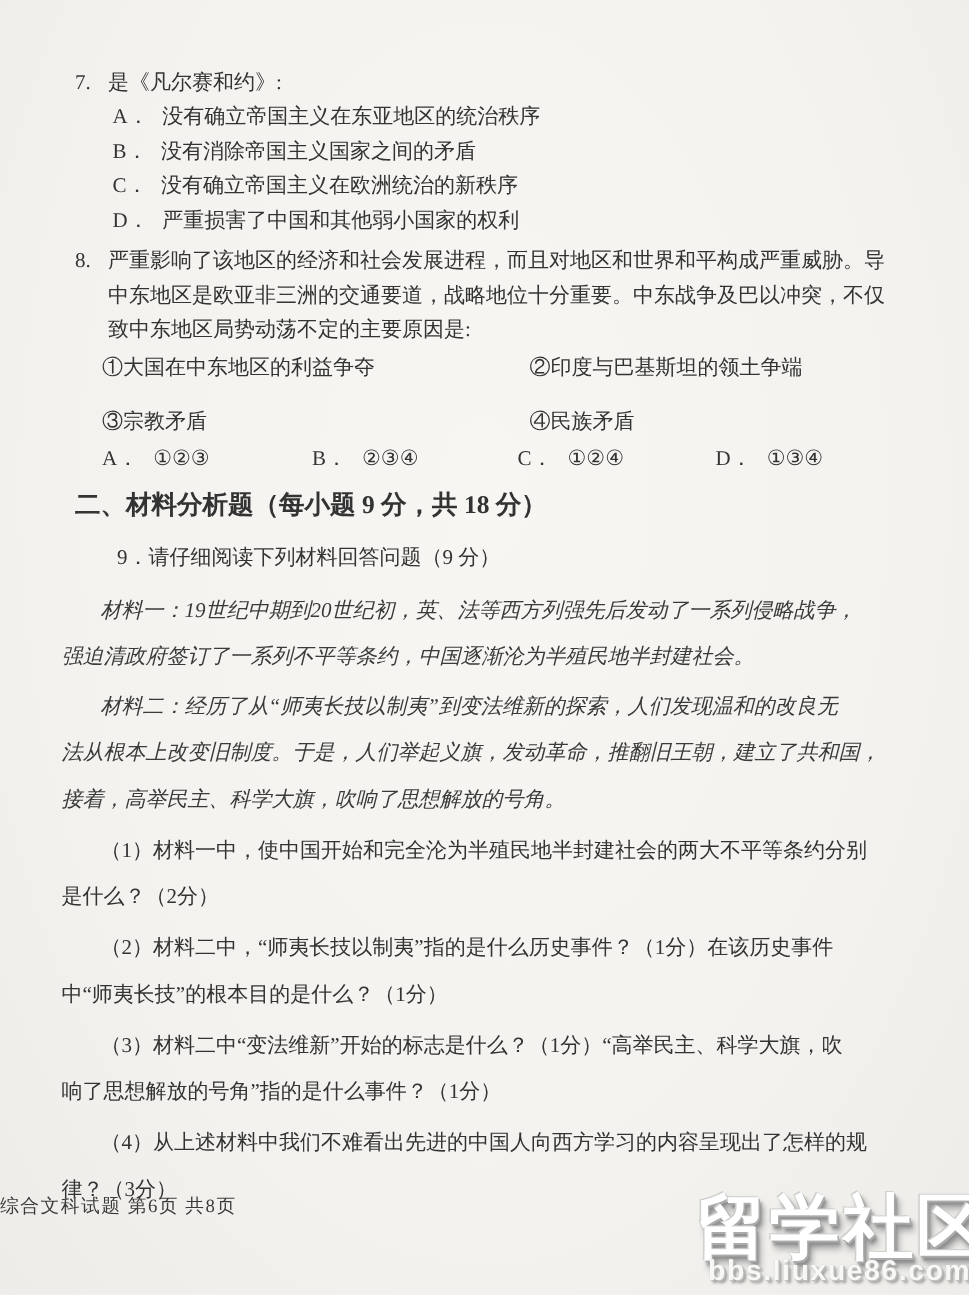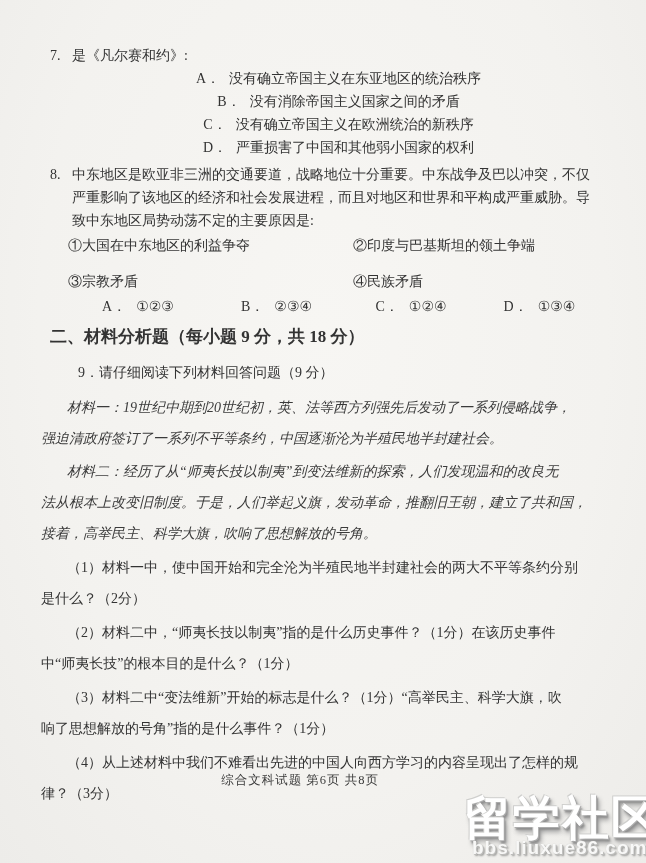--- a/index.html
+++ b/index.html
@@ -16,21 +16,21 @@
     background: radial-gradient(ellipse at 50% 38%, #f7f6f3 0%, #f3f2ef 62%, #edecE9 100%);
   }
   .content { position: relative; padding: 44px 44px 0 41px; font-size: 14px; }
   .line { white-space: nowrap; }
 
   
   .part1 { margin-left: 9px; line-height: 23px; }
   .q-stem { position: relative; padding-left: 22px; }
   .q-num { position: absolute; left: 0; top: 0; }
   .options { padding-left: 25px; }
-  .option { white-space: nowrap; text-align: center; }
+  .option { white-space: nowrap; }
   .opt-label { margin-right: 9px; }
   .q8 { margin-top: 4px; }
   .sub-items {
     display: grid; grid-template-columns: 272px 1fr;
     padding-left: 18px; margin-top: 2px; row-gap: 3px; white-space: nowrap; gap: 13px;
   }
   .abcd {
     display: grid; grid-template-columns: 140px 137px 132px auto;
     padding-left: 18px; margin-top: 2px; white-space: nowrap;
   }
@@ -39,22 +39,22 @@
   
   .section-title { margin-left: 9px; margin-top: 8px; font-weight: bold; font-size: 17px; line-height: 21px; white-space: nowrap; }
   .q9-intro { margin-left: 37px; margin-top: 14px; line-height: 23px; white-space: nowrap; }
   .material { margin-top: 8px; line-height: 31px; font-style: italic; color: #3a3a3a; }
   .material.m2 { margin-top: 2px; }
   .material .first, .subq .first { padding-left: 26px; }
   .subq { margin-top: 3px; line-height: 31px; }
 
   
   .footer {
-    position: absolute; top: 772px; left: 0; width: 600px;
-    text-align: center; font-size: 12.5px; color: #3b3b3b; letter-spacing: 1px;
+    position: absolute; top: 796px; left: 0; width: 600px;
+    font-size: 12.5px; color: #3b3b3b; letter-spacing: 1px;
   }
   .watermark {
     position: absolute; right: -14px; bottom: 4px; z-index: 5;
     font-family: "Liberation Sans", "DejaVu Sans", sans-serif; text-align: left;
   }
   .wm-brand {
     font-size: 47px; font-weight: 900; letter-spacing: 2px; color: #ffffff;
     text-shadow: -1px -1px 0 #cfcfcd, 1px 1px 0 #ababab,
                  2px 3px 2px #8f8f8f, 3px 5px 5px #9b9b9b, 0 0 1px #bdbdbd;
   }
@@ -81,22 +81,22 @@
           <div class="option"><span class="opt-label">A．</span><span class="opt-text">没有确立帝国主义在东亚地区的统治秩序</span></div>
           <div class="option"><span class="opt-label">B．</span><span class="opt-text">没有消除帝国主义国家之间的矛盾</span></div>
           <div class="option"><span class="opt-label">C．</span><span class="opt-text">没有确立帝国主义在欧洲统治的新秩序</span></div>
           <div class="option"><span class="opt-label">D．</span><span class="opt-text">严重损害了中国和其他弱小国家的权利</span></div>
         </div>
       </div>
 
       <div class="q8">
         <div class="q-stem">
           <span class="q-num">8.</span>
+          <div class="line">严重影响了该地区的经济和社会发展进程，而且对地区和世界和平构成严重威胁。导</div>
           <div class="line">中东地区是欧亚非三洲的交通要道，战略地位十分重要。中东战争及巴以冲突，不仅</div>
-          <div class="line">严重影响了该地区的经济和社会发展进程，而且对地区和世界和平构成严重威胁。导</div>
           <div class="line">致中东地区局势动荡不定的主要原因是:</div>
         </div>
         <div class="sub-items">
           <span>①大国在中东地区的利益争夺</span>
           <span>②印度与巴基斯坦的领土争端</span>
           <span>③宗教矛盾</span>
           <span>④民族矛盾</span>
         </div>
         <div class="abcd">
           <span class="option"><span class="opt-label">A．</span><span class="opt-text">①②③</span></span>

